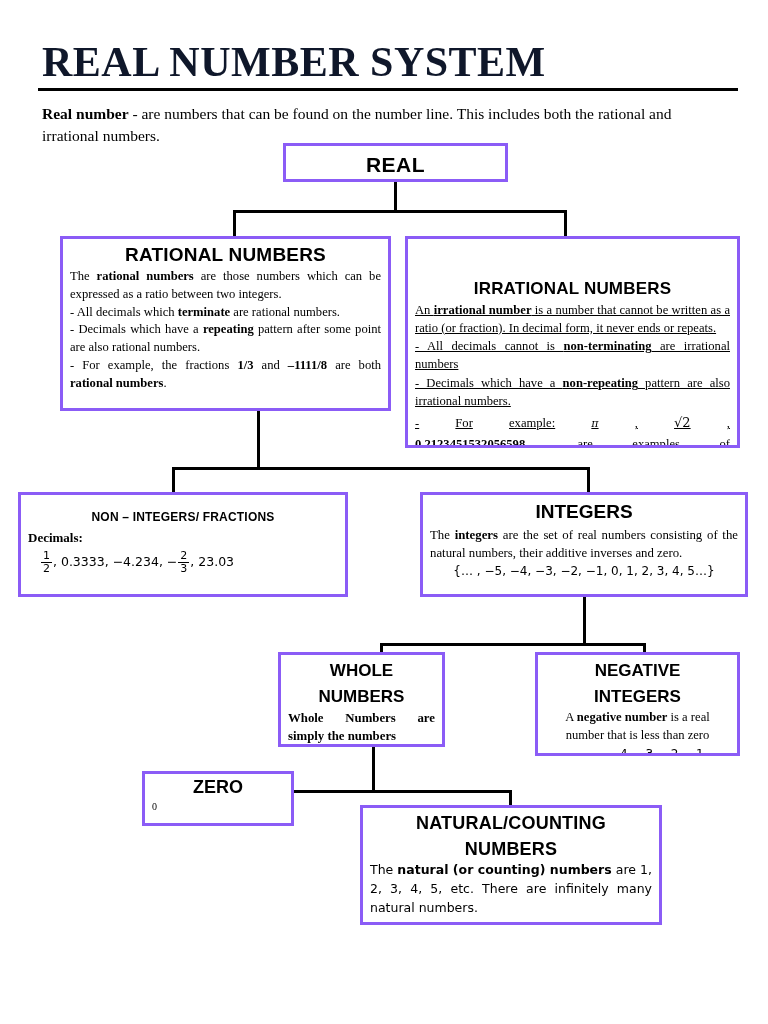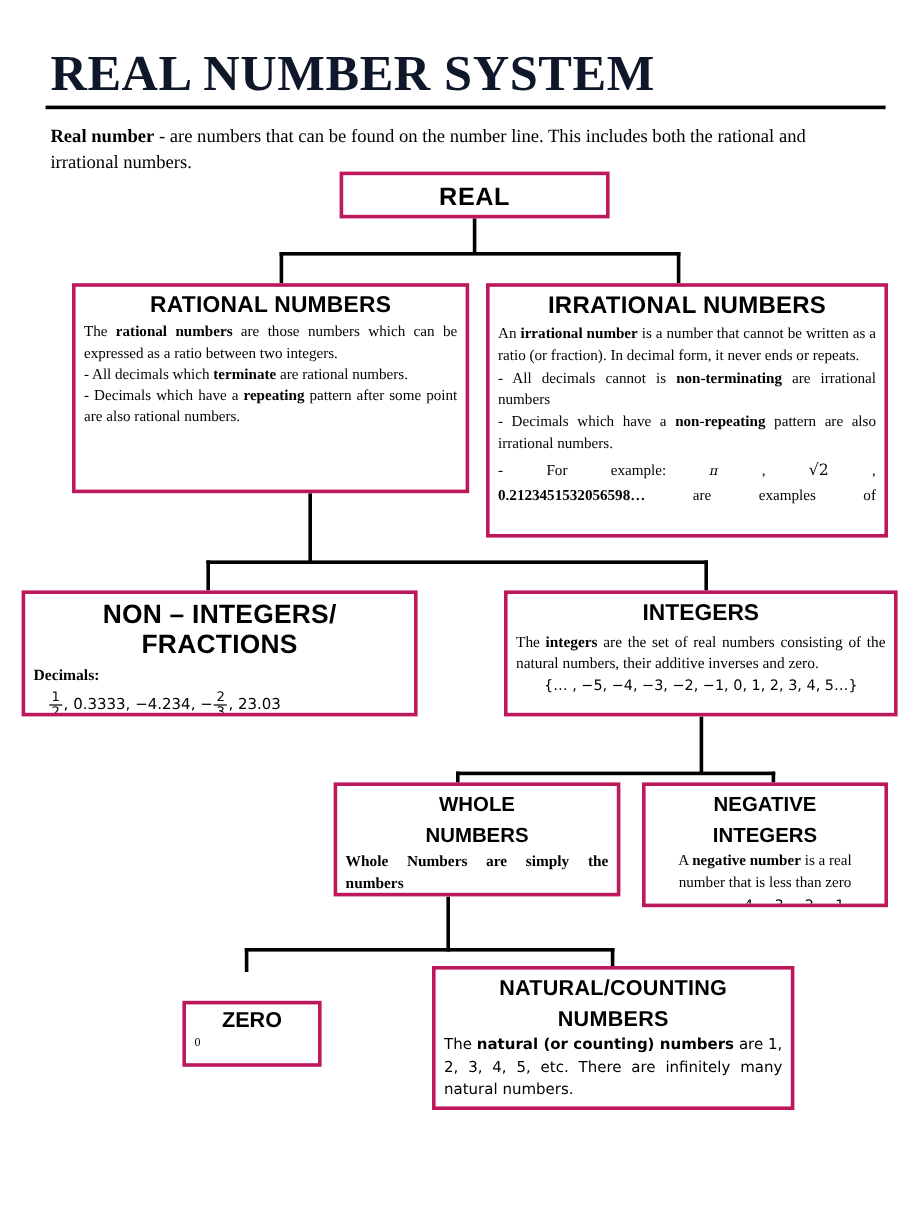--- a/index.html
+++ b/index.html
@@ -26,21 +26,21 @@
     position:absolute;left:42px;top:103px;width:670px;
     font-family:"Liberation Serif", serif;
     font-size:15.5px;line-height:1.45;color:#000;
   }
   .intro b{font-weight:bold;}
 
   
   .box{
     position:absolute;
     background:#fff;
-    border:3px solid #be185d;
+    border:3px solid #8b5cf6;
     box-sizing:border-box;
     overflow:hidden;
   }
   .box .hd{
     display:block;
     text-align:center;
     font-family:"Liberation Sans", sans-serif;
     font-weight:bold;
     color:#000;
     line-height:1.15;
@@ -64,40 +64,40 @@
 
   
   #real-box{left:283px;top:143px;width:225px;height:39px;}
   #real-box .hd{font-size:21px;padding-top:7px;letter-spacing:.5px;}
 
   #rational-box{left:60px;top:236px;width:331px;height:175px;}
   #rational-box .hd{font-size:19px;padding-top:5px;letter-spacing:.2px;}
   #rational-box .body{font-size:12.6px;line-height:1.42;padding-top:2px;}
 
   #irrational-box{left:405px;top:236px;width:335px;height:212px;}
-  #irrational-box .hd{font-size:20px;padding-top:5px;letter-spacing:.2px;}
-  #irrational-box .body{font-size:12.6px;line-height:1.45;padding-top:2px;}
+  #irrational-box .hd{font-size:17px;padding-top:5px;letter-spacing:.2px;margin-top:35px;}
+  #irrational-box .body{font-size:12.6px;line-height:1.45;padding-top:2px;text-decoration:underline;}
 
   #nonint-box{left:18px;top:492px;width:330px;height:105px;}
-  #nonint-box .hd{font-size:22px;padding-top:4px;letter-spacing:.2px;}
+  #nonint-box .hd{font-size:12px;padding-top:16px;letter-spacing:.2px;}
   #nonint-box .body{text-align:left;padding-top:4px;font-size:13px;}
 
   #integers-box{left:420px;top:492px;width:328px;height:105px;}
   #integers-box .hd{font-size:19px;padding-top:6px;}
   #integers-box .body{font-size:12.8px;padding-top:3px;}
 
-  #whole-box{left:278px;top:652px;width:239px;height:95px;}
+  #whole-box{left:278px;top:652px;width:167px;height:95px;}
   #whole-box .hd{font-size:17px;padding-top:6px;}
   #whole-box .body{font-size:12.8px;padding-top:3px;font-weight:bold;}
 
   #negint-box{left:535px;top:652px;width:205px;height:104px;}
   #negint-box .hd{font-size:17px;padding-top:6px;}
   #negint-box .body{font-size:12.6px;padding-top:3px;text-align:center;}
 
-  #zero-box{left:142px;top:834px;width:116px;height:55px;margin-left:10px;}
+  #zero-box{left:142px;top:771px;width:152px;height:55px;}
   #zero-box .hd{font-size:18px;padding-top:3px;}
   #zero-box .body{font-size:10px;text-align:left;padding-top:2px;}
 
   #natural-box{left:360px;top:805px;width:302px;height:120px;}
   #natural-box .hd{
     font-size:18px;padding-top:5px;letter-spacing:.2px;
   }
   #natural-box .body{
     font-family:"DejaVu Sans", sans-serif;
     font-size:12.5px;line-height:1.5;padding-top:2px;
@@ -172,20 +172,21 @@
   <div class="box" id="real-box">
     <span class="hd">REAL</span>
   </div>
 
   <div class="box" id="rational-box">
     <span class="hd">RATIONAL NUMBERS</span>
     <div class="body">
       <span>The </span><b>rational numbers</b><span> are those numbers which can be expressed as a ratio between two integers.</span>
       <span class="ln"><span>- All decimals which </span><b>terminate</b><span> are rational numbers.</span></span>
       <span class="ln"><span>- Decimals which have a </span><b>repeating</b><span> pattern after some point are also rational numbers.</span></span>
+      <span class="ln"><span>- For example, the fractions </span><b>1/3</b><span> and </span><b>–1111/8</b><span> are both </span><b>rational numbers</b><span>.</span></span>
     </div>
   </div>
 
   <div class="box" id="irrational-box">
     <span class="hd">IRRATIONAL NUMBERS</span>
     <div class="body">
       <span>An </span><b>irrational number</b><span> is a number that cannot be written as a ratio (or fraction).  In decimal form, it never ends or repeats.</span>
       <span class="ln"><span>- All decimals cannot is </span><b>non-terminating</b><span> are irrational numbers</span></span>
       <span class="ln"><span>- Decimals which have a </span><b>non-repeating</b><span> pattern are also irrational numbers.</span></span>
       <span class="ln" style="display:flex;justify-content:space-between;align-items:baseline;padding-top:4px;">

